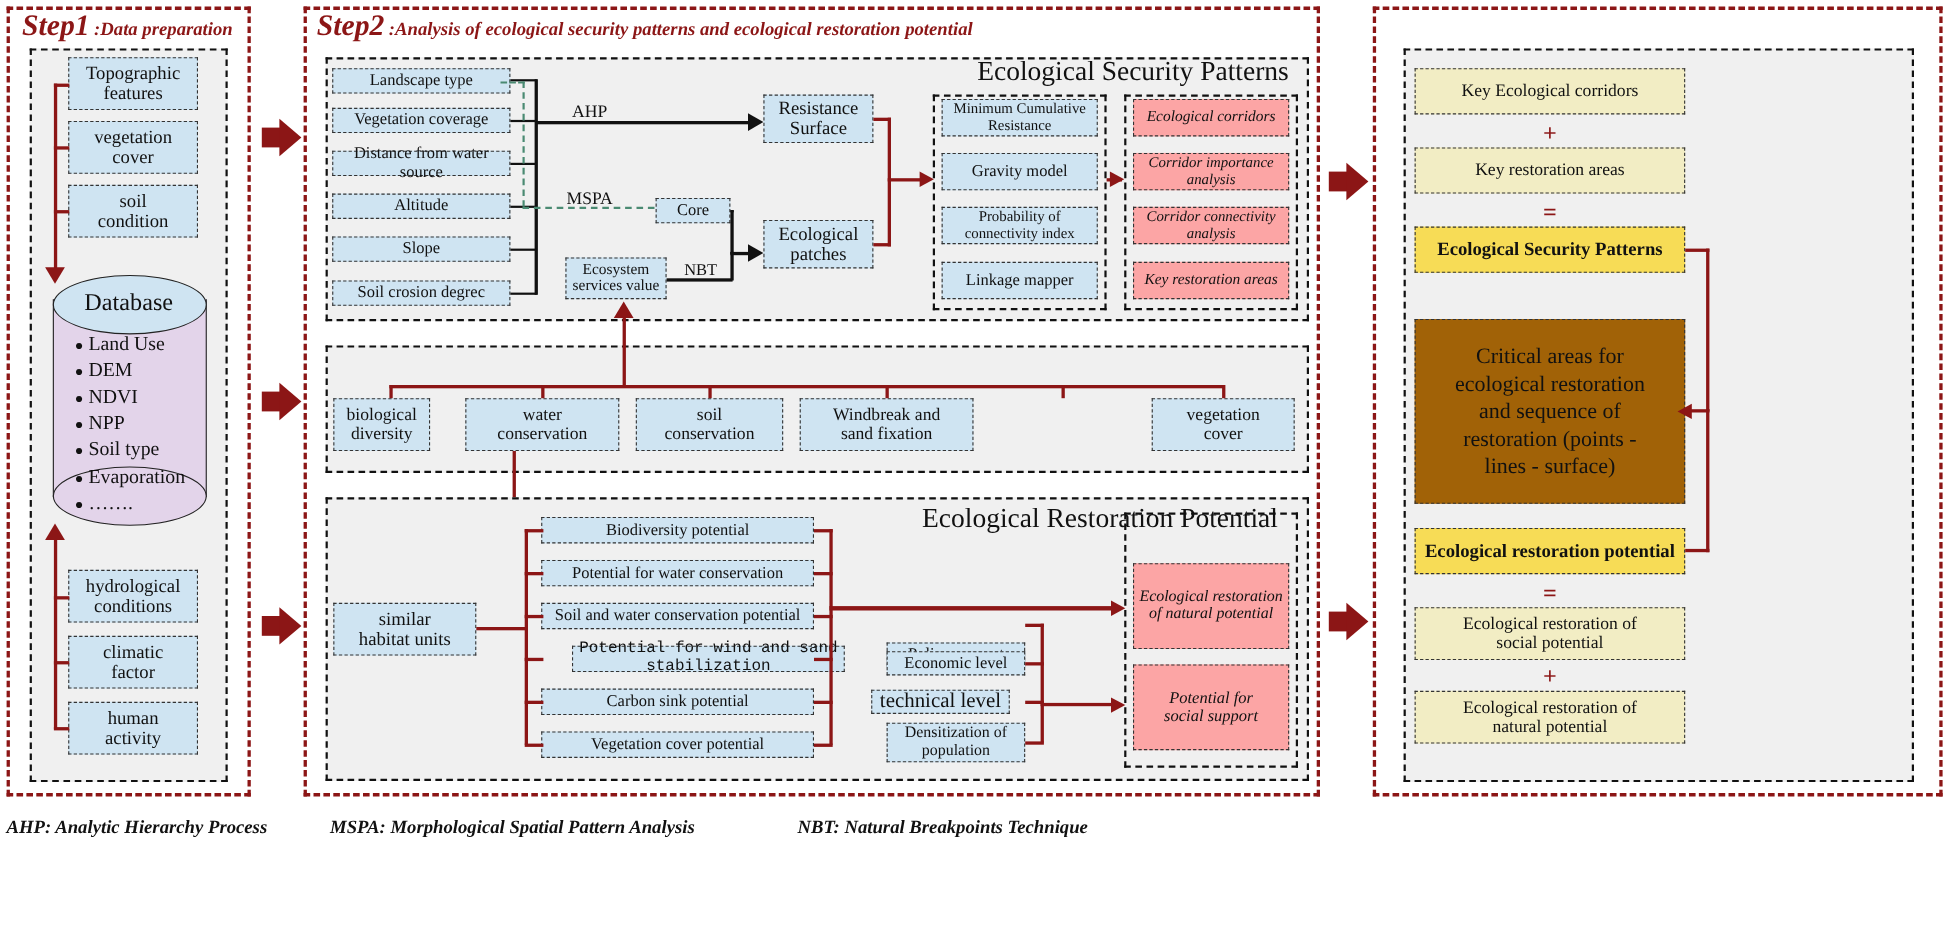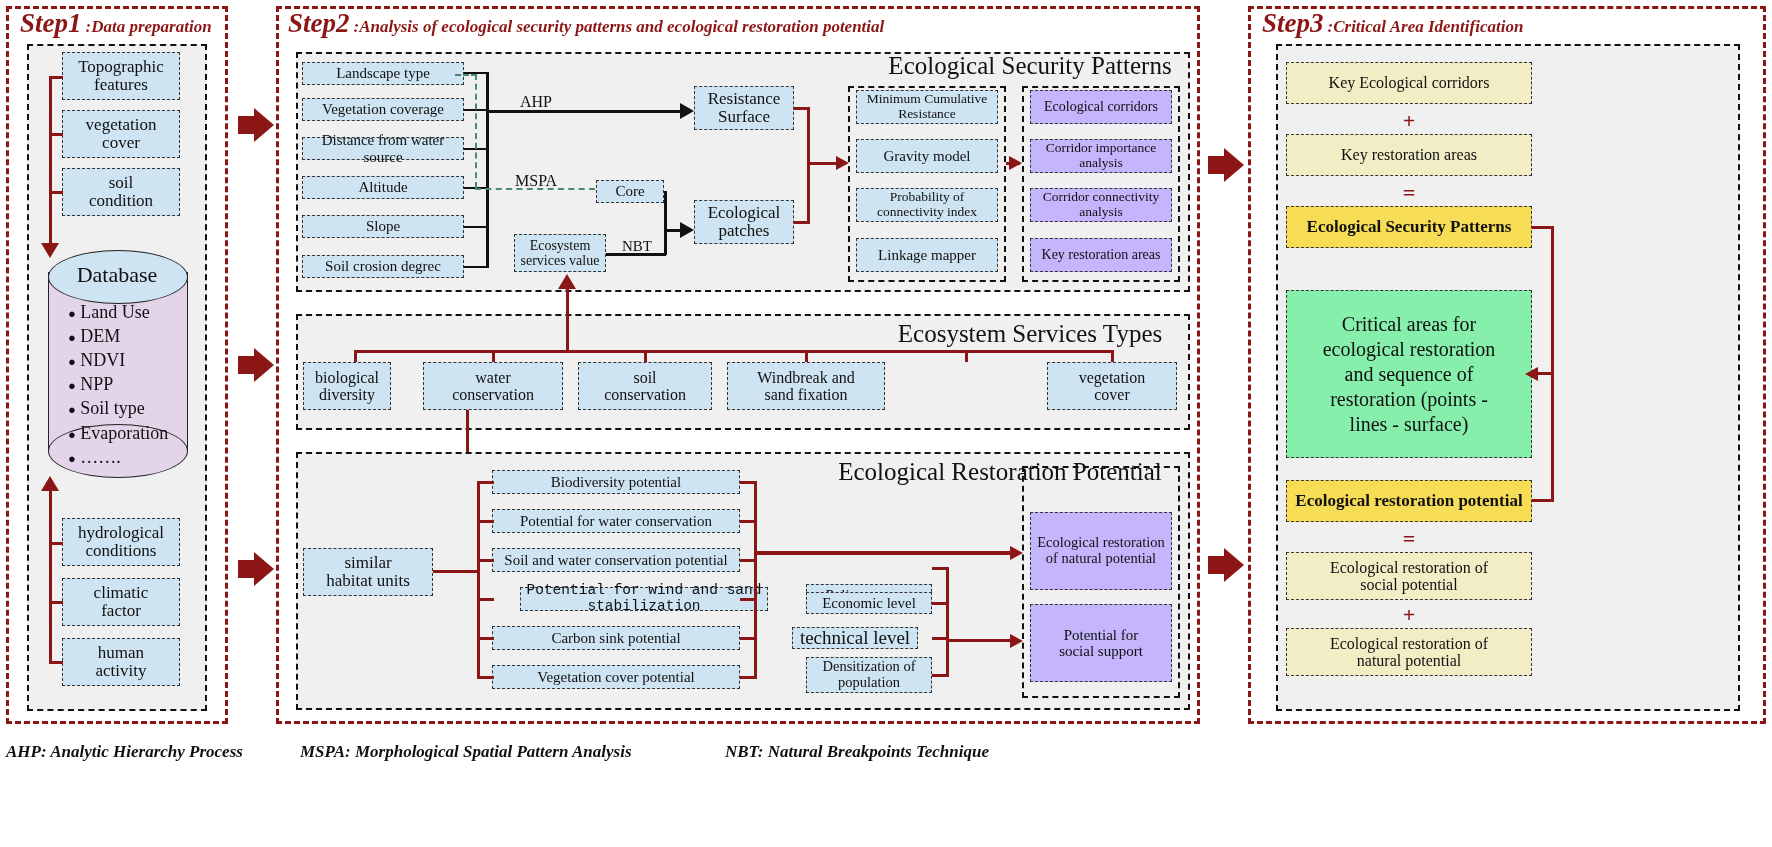--- a/index.html
+++ b/index.html
@@ -14,24 +14,24 @@
 
   
   .panel{position:absolute;border:2.5px dashed #111;background:#f0f0f0;box-sizing:border-box;}
   .subpanel{position:absolute;border:2px dashed #111;background:transparent;box-sizing:border-box;}
 
   
   .node{position:absolute;box-sizing:border-box;display:flex;align-items:center;
         justify-content:center;text-align:center;line-height:1.08;
         border:1.5px dashed #333;color:#111;}
   .blue{background:#cfe4f2;}
-  .green{background:#c4b5fd;}
+  .green{background:#fca5a5;font-style:italic;}
   .yellow-l{background:#f2edc4;}
   .yellow-s{background:#f7dc56;}
-  .purple{background:#86efac;text-align:center;}
+  .purple{background:#a16207;text-align:center;}
 
   
   .lbl{position:absolute;white-space:nowrap;color:#111;}
   .ptitle{position:absolute;white-space:nowrap;color:#111;font-size:25px;}
   .opsym{position:absolute;color:#8c1616;font-weight:bold;white-space:nowrap;text-align:center;}
 
   
   .ln{position:absolute;background:#8c1616;}
   .lnk{position:absolute;background:#111;}
   .dashv{position:absolute;border-left:2px dashed #4a8a72;}
@@ -202,21 +202,20 @@
   <div class="ah-r" style="left:1009px;top:156px;"></div>
 
   <div class="node green" style="left:1030px;top:90px;width:142px;height:34px;font-size:14px;white-space:pre-line;">Ecological corridors</div>
   <div class="node green" style="left:1030px;top:139px;width:142px;height:34px;font-size:13.5px;white-space:pre-line;">Corridor importance
 analysis</div>
   <div class="node green" style="left:1030px;top:188px;width:142px;height:34px;font-size:13.5px;white-space:pre-line;">Corridor connectivity
 analysis</div>
   <div class="node green" style="left:1030px;top:238px;width:142px;height:34px;font-size:14px;white-space:pre-line;">Key restoration areas</div>
 
   <div class="panel" style="left:296px;top:314px;width:894px;height:116px;"></div>
-  <div class="ptitle" style="left:880px;top:320px;width:300px;text-align:center;">Ecosystem Services Types</div>
 
   <div class="node blue" style="left:303px;top:362px;width:88px;height:48px;font-size:16px;white-space:pre-line;">biological
 diversity</div>
   <div class="node blue" style="left:423px;top:362px;width:140px;height:48px;font-size:16px;white-space:pre-line;">water
 conservation</div>
   <div class="node blue" style="left:578px;top:362px;width:134px;height:48px;font-size:16px;white-space:pre-line;">soil
 conservation</div>
   <div class="node blue" style="left:727px;top:362px;width:158px;height:48px;font-size:16px;white-space:pre-line;">Windbreak and
 sand fixation</div>
   <div class="node blue" style="left:1047px;top:362px;width:130px;height:48px;font-size:16px;white-space:pre-line;">vegetation
@@ -291,24 +290,20 @@
   <div class="blockarrow" style="left:1208px;top:148px;">
     <div class="shaft" style="left:0;top:8px;width:18px;height:18px;"></div>
     <div class="head" style="left:16px;top:0;"></div>
   </div>
   <div class="blockarrow" style="left:1208px;top:548px;">
     <div class="shaft" style="left:0;top:8px;width:18px;height:18px;"></div>
     <div class="head" style="left:16px;top:0;"></div>
   </div>
 
   <div class="step-frame" style="left:1248px;top:6px;width:518px;height:718px;"></div>
-  <div class="step-title" style="left:1262px;top:8px;">
-    <span class="big">Step3</span>
-    <span class="small">:Critical Area Identification</span>
-  </div>
 
   <div class="panel" style="left:1276px;top:44px;width:464px;height:667px;"></div>
 
   <div class="node yellow-l" style="left:1286px;top:62px;width:246px;height:42px;font-size:16px;white-space:pre-line;">Key Ecological corridors</div>
   <div class="opsym" style="left:1286px;top:108px;width:246px;font-size:22px;">+</div>
   <div class="node yellow-l" style="left:1286px;top:134px;width:246px;height:42px;font-size:16px;white-space:pre-line;">Key restoration areas</div>
   <div class="opsym" style="left:1286px;top:180px;width:246px;font-size:22px;">=</div>
   <div class="node yellow-s" style="left:1286px;top:206px;width:246px;height:42px;font-size:17px;font-weight:bold;white-space:pre-line;">Ecological Security Patterns</div>
 
   <div class="node purple" style="left:1286px;top:290px;width:246px;height:168px;font-size:20px;line-height:1.25;white-space:pre-line;">Critical areas for

